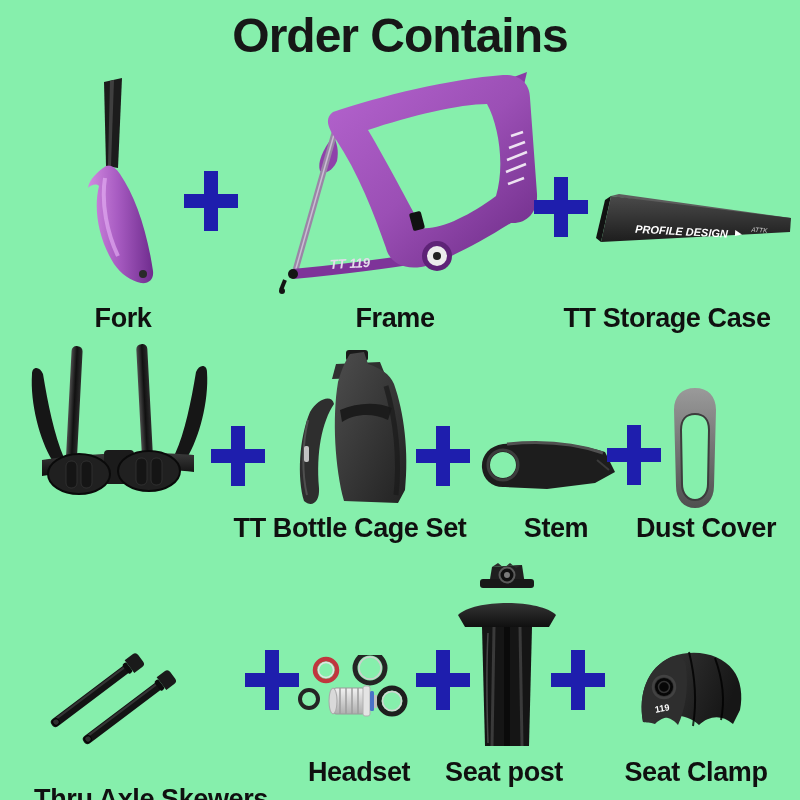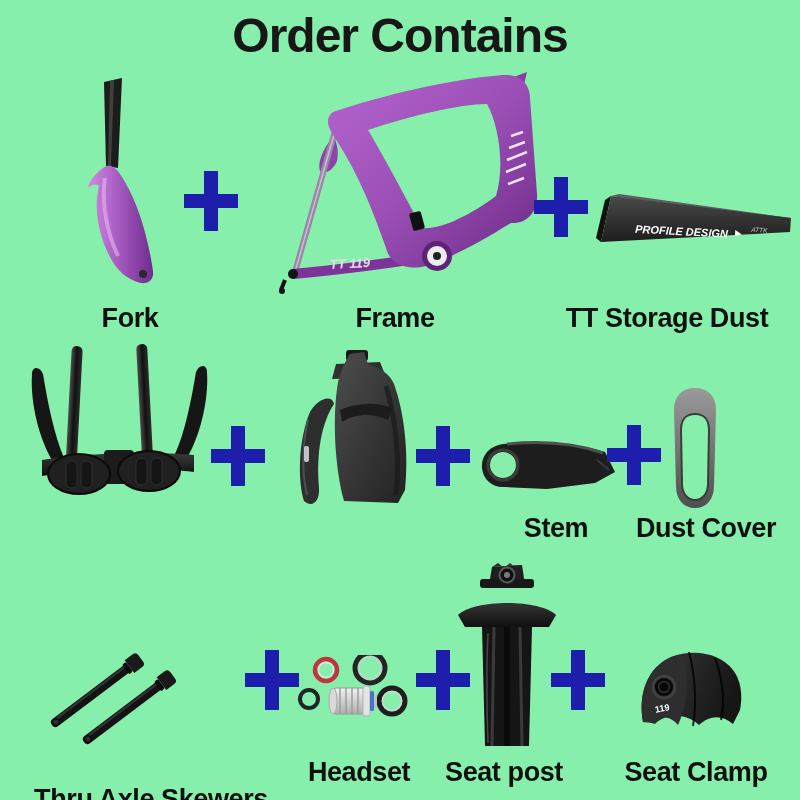--- a/index.html
+++ b/index.html
@@ -95,23 +95,23 @@
       <path d="M16,8 L6,54 L1,50 L10,12 Z" fill="#121212"></path>
       <path d="M16,8 L196,30 L195,44 L6,54 Z" fill="url(#caseG)"></path>
       <g transform="rotate(3 44 44)">
         <text x="40" y="45" font-size="11" font-weight="bold" font-style="italic" fill="#ffffff">PROFILE DESIGN</text>
         <polygon points="140,37 147,41 140,43" fill="#ffffff"></polygon>
         <text x="156" y="38" font-size="6.5" font-style="italic" fill="#cfcfcf">ATTK</text>
       </g>
     </svg>
   </div>
 
-  <div class="label" style="left:130px;top:303px;">Fork</div>
+  <div class="label" style="left:123px;top:303px;">Fork</div>
   <div class="label" style="left:395px;top:303px;">Frame</div>
-  <div class="label" style="left:667px;top:303px;">TT Storage Dust</div>
+  <div class="label" style="left:667px;top:303px;">TT Storage Case</div>
 
   <div class="item" style="left:22px;top:340px;">
     <svg width="195" height="165" viewBox="0 0 195 165">
       <defs>
         <linearGradient id="extG" x1="0" y1="0" x2="1" y2="0">
           <stop offset="0" stop-color="#4d4d4d"></stop>
             <stop offset="0.5" stop-color="#111111"></stop>
           <stop offset="1" stop-color="#2c2c2c"></stop>
         </linearGradient>
         <linearGradient id="barG" x1="0" y1="0" x2="0" y2="1">
@@ -183,20 +183,21 @@
         <linearGradient id="dustG" x1="0" y1="0" x2="0" y2="1">
           <stop offset="0" stop-color="#9a9a9a"></stop>
             <stop offset="1" stop-color="#4f4f4f"></stop>
         </linearGradient>
       </defs>
       <path d="M27,2 C40,2 48,10 48,24 L46,100 C46,114 38,122 27,122 C16,122 8,114 8,100 L6,24 C6,10 14,2 27,2 Z M27,28 C36,28 41,34 41,44 L40,98 C40,108 34,114 27,114 C20,114 14,108 14,98 L13,44 C13,34 18,28 27,28 Z" fill="url(#dustG)" fill-rule="evenodd"></path>
       <path d="M27,28 C36,28 41,34 41,44 L40,98 C40,108 34,114 27,114 C20,114 14,108 14,98 L13,44 C13,34 18,28 27,28 Z" fill="none" stroke="#3c3c3c" stroke-width="2"></path>
     </svg>
   </div>
 
+  <div class="label" style="left:350px;top:513px;">TT Bottle Cage Set</div>
   <div class="label" style="left:556px;top:513px;">Stem</div>
   <div class="label" style="left:699px;top:513px;margin-left:7px;">Dust Cover</div>
 
   <div class="item" style="left:40px;top:645px;">
     <svg width="180" height="105" viewBox="0 0 180 105">
       <g transform="translate(12,80) rotate(-37)">
         <rect x="0" y="-4.5" width="96" height="9" rx="4" fill="#131313"></rect>
         <rect x="4" y="-3.5" width="88" height="2" fill="#3d3d3d" opacity="0.8"></rect>
         <rect x="92" y="-6" width="5" height="12" rx="2" fill="#0d0d0d"></rect>
         <path d="M97,-8 h10 a4,4 0 0 1 4,4 v8 a4,4 0 0 1 -4,4 h-10 Z" fill="#1a1a1a"></path>

